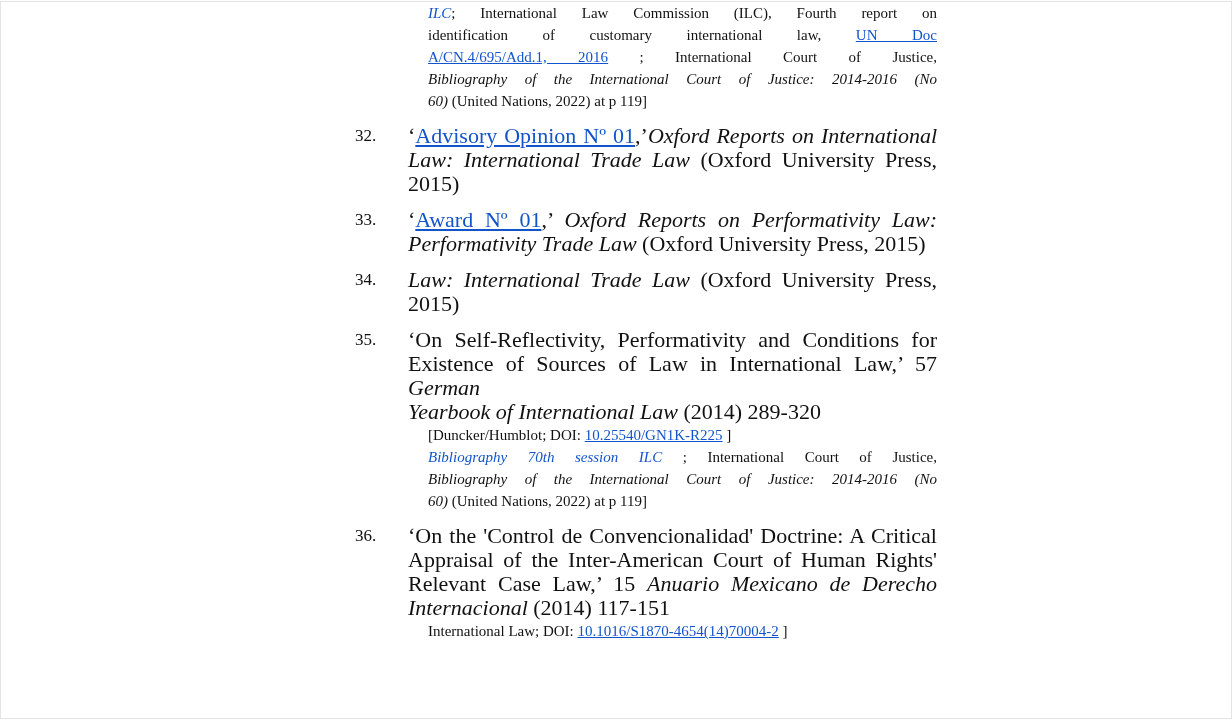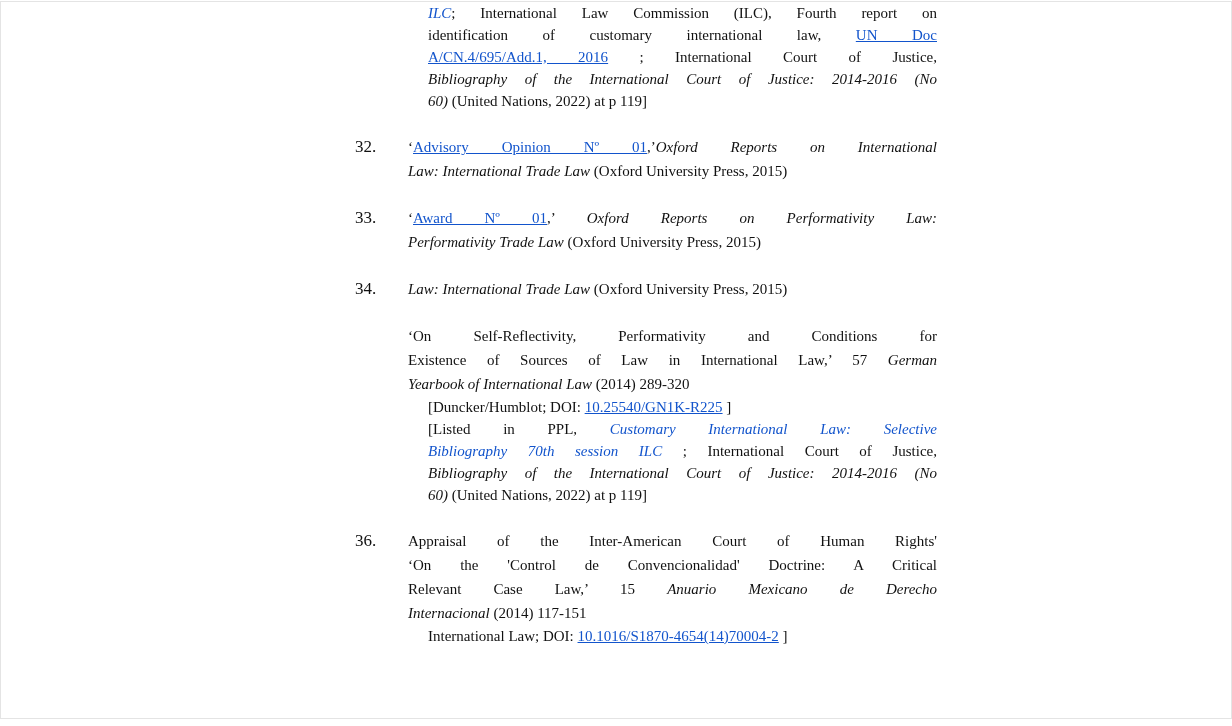--- a/index.html
+++ b/index.html
@@ -27,35 +27,34 @@
     top: 2px;
     width: 582px;
   }
   
   .continuation {
     margin-left: 73px;
     width: 509px;
   }
   .entry {
     display: flex;
-    margin-top: 23px;
-    justify-content: flex-end;
+    margin-top: 12px;
   }
   .num {
     width: 53px;
     flex: 0 0 53px;
     font-size: 17px;
     line-height: 24px;
   }
   .body {
     width: 529px;
     flex: 0 0 529px;
   }
   .para {
-    font-size: 15px;
+    font-size: 22px;
     line-height: 24px;
     font-family: Liberation Serif, serif;
   }
   .note, .continuation {
     font-size: 15px;
     line-height: 22px;
   }
   .note {
     margin-left: 20px;
     width: 509px;
@@ -117,44 +116,44 @@
   <div class="entry">
     <div class="num">34.</div>
     <div class="body">
       <div class="para">
           <div class="line last"><span class="it">Law: International Trade Law</span><span> (Oxford University Press, 2015)</span></div>
         </div>
     </div>
   </div>
 
   <div class="entry">
+    <div class="num">35.</div>
     <div class="body">
       <div class="para">
           <div class="line"><span>‘On Self-Reflectivity, Performativity and Conditions for</span></div>
           <div class="line"><span>Existence of Sources of Law in International Law,’ 57 </span><span class="it">German</span></div>
           <div class="line last"><span class="it">Yearbook of International Law</span><span> (2014) 289-320</span></div>
         </div>
       <div class="note">
           <div class="line last"><span>[Duncker/Humblot; DOI: </span><span class="link">10.25540/GN1K-R225</span><span> ]</span></div>
         </div>
       <div class="note">
-          <div class="line"><span>[Listed in PPL, </span><span class="itlink">Customary International Law: Selective</span></div>
           <div class="line"><span class="itlink">Bibliography 70th session ILC</span><span> ; International Court of Justice,</span></div>
           <div class="line"><span class="it">Bibliography of the International Court of Justice: 2014-2016 (No</span></div>
           <div class="line last"><span class="it">60)</span><span> (United Nations, 2022) at p 119]</span></div>
         </div>
     </div>
   </div>
 
   <div class="entry">
     <div class="num">36.</div>
     <div class="body">
       <div class="para">
+          <div class="line"><span>‘On the 'Control de Convencionalidad' Doctrine: A Critical</span></div>
           <div class="line"><span>Appraisal of the Inter-American Court of Human Rights'</span></div>
-          <div class="line"><span>‘On the 'Control de Convencionalidad' Doctrine: A Critical</span></div>
           <div class="line"><span>Relevant Case Law,’ 15 </span><span class="it">Anuario Mexicano de Derecho</span></div>
           <div class="line last"><span class="it">Internacional</span><span> (2014) 117-151</span></div>
         </div>
       <div class="note">
           <div class="line last"><span>International Law; DOI: </span><span class="link">10.1016/S1870-4654(14)70004-2</span><span> ]</span></div>
         </div>
     </div>
   </div>
 
 </div>

